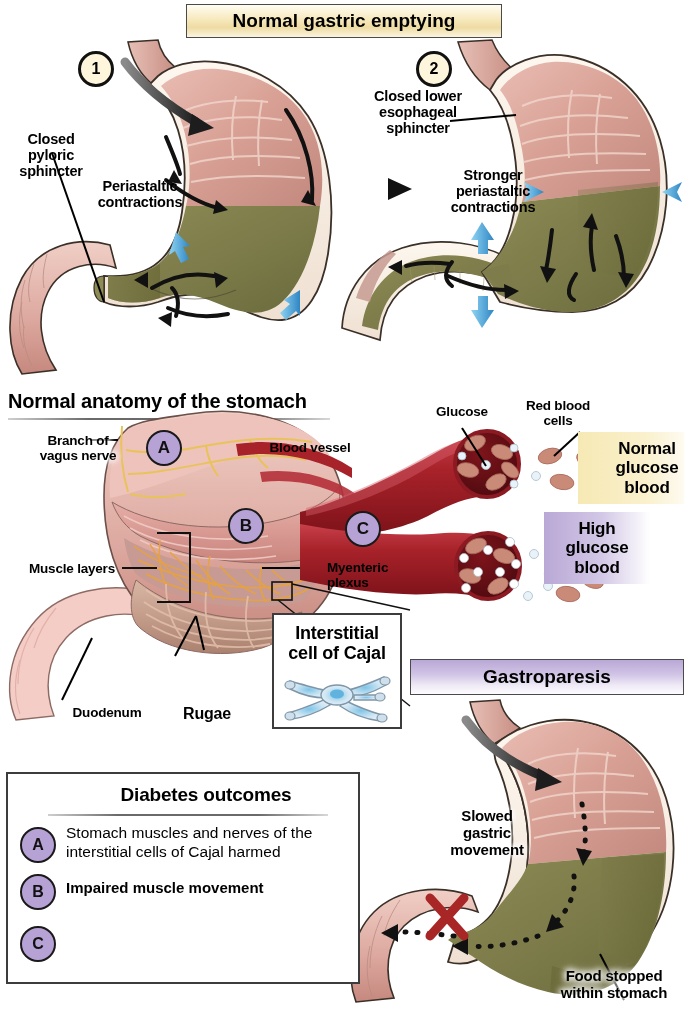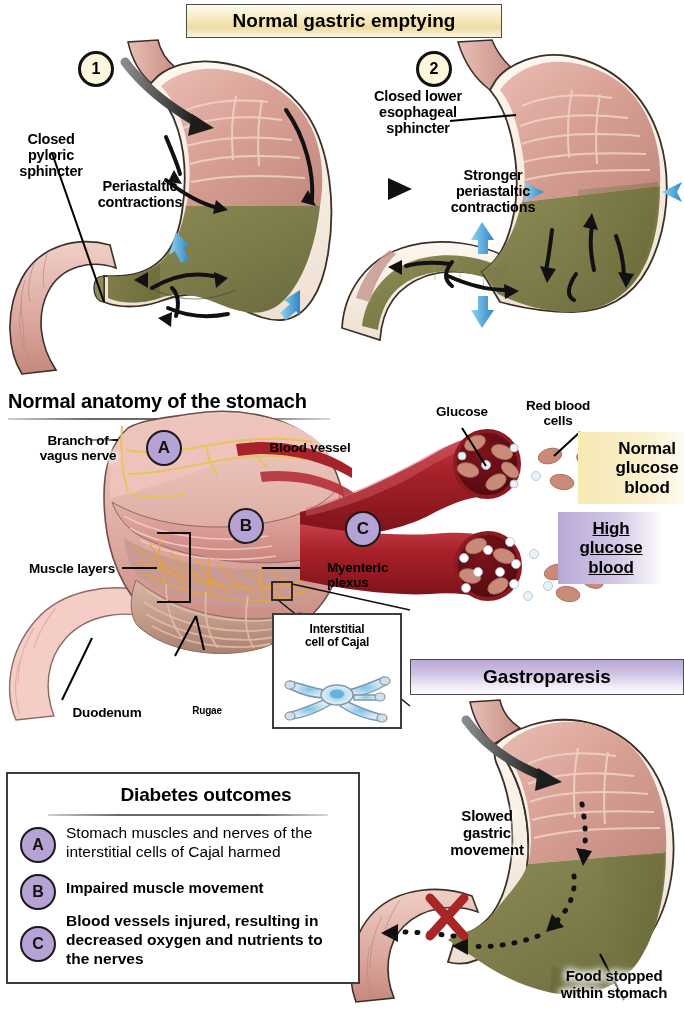--- a/index.html
+++ b/index.html
@@ -408,45 +408,45 @@
   <span>B</span>
 </div>
 <div class="abccirc" style="left:345px;top:511px;width:32px;height:32px;font-size:17px;">
   <span>C</span>
 </div>
 
 <div class="lbl glowtext" style="left:28px;top:433px;width:100px;font-size:13.5px;">Branch of
 vagus nerve</div>
 <div class="lbl" style="left:22px;top:561px;width:100px;font-size:13.5px;">Muscle layers</div>
 <div class="lbl" style="left:62px;top:705px;width:90px;font-size:13.5px;">Duodenum</div>
-<div class="lbl" style="left:172px;top:705px;width:70px;font-size:10px;">Rugae</div>
+<div class="lbl" style="left:172px;top:705px;width:70px;font-size:16px;">Rugae</div>
 <div class="lbl" style="left:258px;top:440px;width:104px;font-size:13.5px;">Blood vessel</div>
 <div class="lbl" style="left:327px;top:560px;width:80px;font-size:13.5px;text-align:left;">Myenteric
 plexus</div>
 <div class="lbl" style="left:424px;top:404px;width:76px;font-size:13.5px;">Glucose</div>
 <div class="lbl" style="left:508px;top:398px;width:100px;font-size:13.5px;">Red blood
 cells</div>
 
 <div class="abs" style="left:578px;top:432px;width:106px;height:72px;
             background:linear-gradient(90deg,#f6e9b4 0%,#faf0cc 55%,#ffffff 100%);
             display:flex;align-items:center;justify-content:center;padding-left:16px;">
   <div class="lbl" style="position:static;width:100%;font-size:17px;">Normal
 glucose
 blood</div>
 </div>
-<div class="abs" style="left:558px;top:512px;width:106px;height:72px;
+<div class="abs" style="left:544px;top:512px;width:106px;height:72px;
             background:linear-gradient(90deg,#b9a8d6 0%,#d3c8e6 55%,#ffffff 100%);
-            display:flex;align-items:center;justify-content:center;text-decoration:underline;">
+            display:flex;align-items:center;justify-content:center;">
   <div class="lbl" style="position:static;width:100%;font-size:17px;">High
 glucose
 blood</div>
 </div>
 
 <div class="framebox" style="left:272px;top:613px;width:126px;height:112px;">
-  <div class="lbl" style="left:0;top:8px;width:126px;font-size:12px;">Interstitial
+  <div class="lbl" style="left:0;top:8px;width:126px;font-size:18px;">Interstitial
 cell of Cajal</div>
   <svg style="left:8px;top:52px;width:110px;height:56px;" viewBox="0 0 110 56">
     <g stroke="#7f96a8" stroke-width="1.4" fill="url(#gCajal)">
       <path d="M8,14 C22,18 36,22 46,24 L44,31 C32,31 20,28 8,22 Z"></path>
       <path d="M6,46 C20,42 34,36 44,32 L48,38 C38,44 24,50 10,52 Z"></path>
       <path d="M102,10 C88,16 74,22 62,24 L64,31 C76,30 90,26 104,18 Z"></path>
       <path d="M100,48 C86,44 72,38 62,33 L58,39 C68,46 82,52 98,54 Z"></path>
       <path d="M72,28 L96,28 L96,33 L72,33 Z"></path>
       <ellipse cx="55" cy="28" rx="16" ry="10"></ellipse>
       <ellipse cx="55" cy="27" rx="7" ry="4.5" fill="#5fb3de" stroke="none"></ellipse>
@@ -549,15 +549,14 @@
     <div class="abccirc" style="position:static;flex:0 0 auto;width:32px;height:32px;font-size:16px;">
       <span>B</span>
     </div>
     <div style="font-weight:bold;font-size:15px;line-height:1.22;padding-top:5px;">Impaired muscle movement</div>
   </div>
 
   <div class="abs" style="left:12px;top:138px;width:330px;display:flex;gap:10px;align-items:flex-start;">
     <div class="abccirc" style="position:static;flex:0 0 auto;width:32px;height:32px;font-size:16px;margin-top:14px;">
       <span>C</span>
     </div>
-    <div style="font-weight:bold;font-size:15.5px;line-height:1.22;">Blood vessels injured, resulting in decreased oxygen and nutrients to the nerves</div>
   </div>
 </div>
 
 </body></html>

